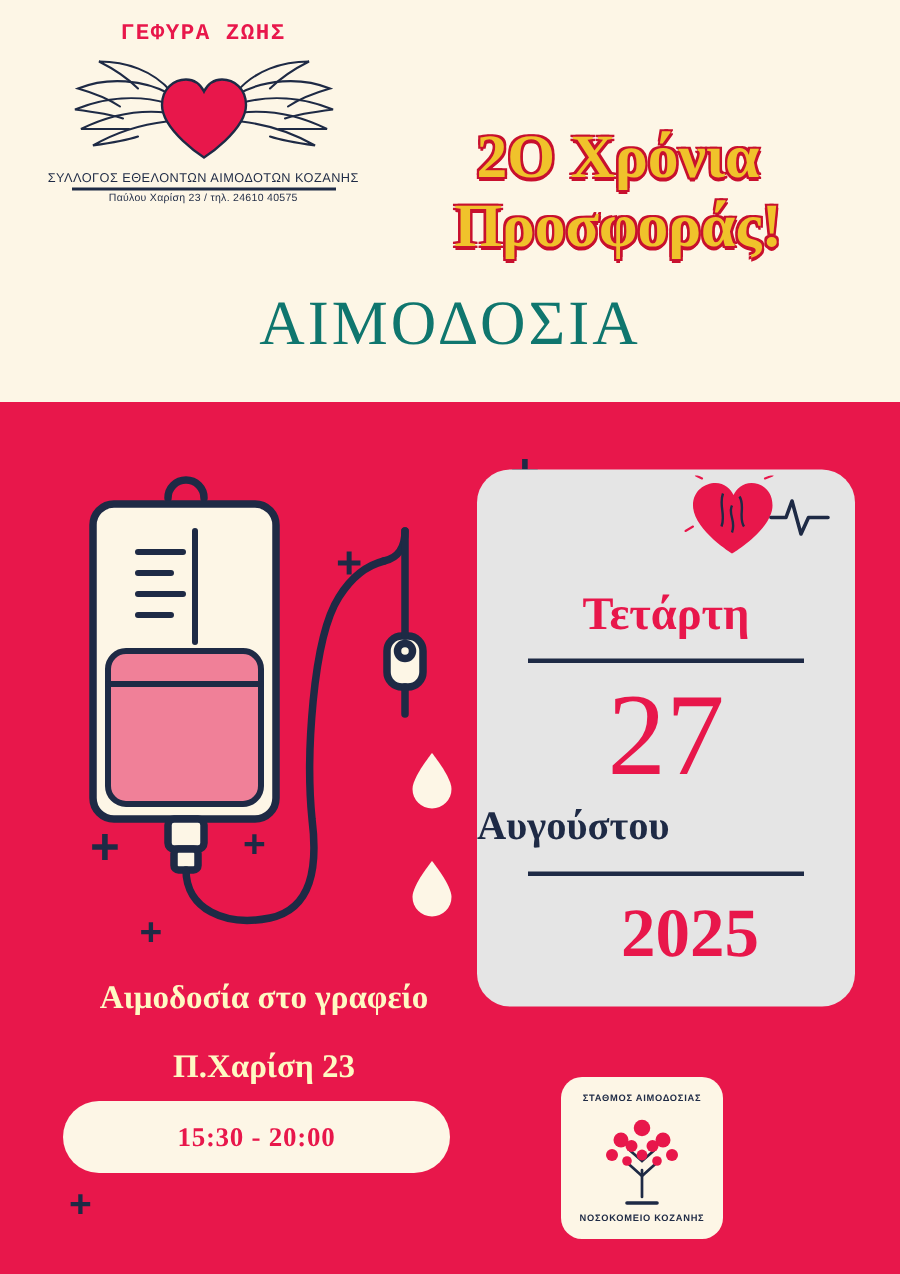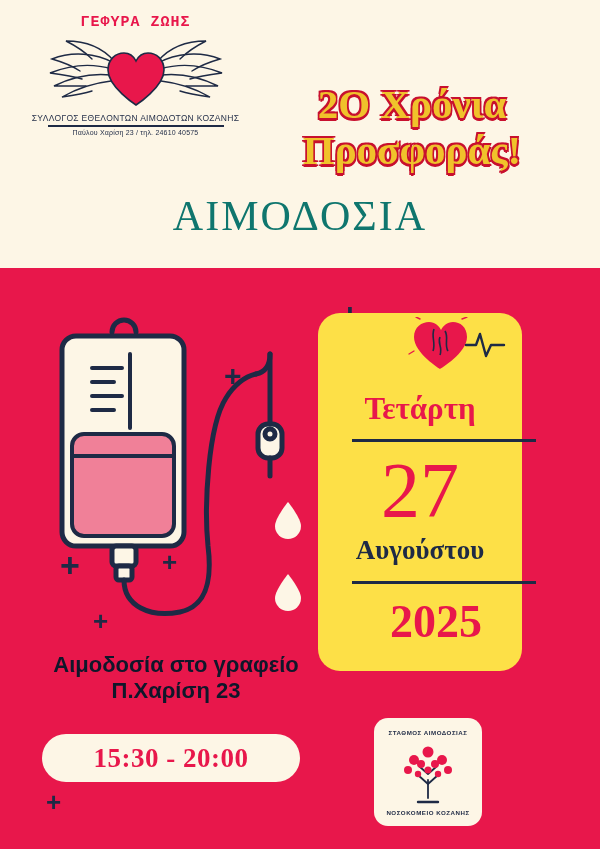--- a/index.html
+++ b/index.html
@@ -108,22 +108,22 @@
   .iv {
     position: absolute;
     left: 30px; top: 38px;
     width: 290px; height: 330px;
   }
 
   
   .card {
     position: absolute;
     left: 318px; top: 45px;
-    width: 204px; height: 358px;
-    background: #fde047;
+    width: 252px; height: 358px;
+    background: #e5e5e5;
     border-radius: 22px;
   }
   .card-day {
     position: absolute;
     left: 0; right: 0; top: 78px;
     text-align: center;
     font-size: 31px;
     font-weight: bold;
     color: #e8174b;
     font-family: "Liberation Serif", serif;
@@ -140,21 +140,21 @@
     text-align: center;
     font-size: 78px;
     font-weight: normal;
     color: #e8174b;
     font-family: "Liberation Serif", serif;
     line-height: 1;
   }
   .card-month {
     position: absolute;
     left: 0; right: 0; top: 222px;
-    text-align: center;
+    text-align: left;
     font-size: 27px;
     font-weight: bold;
     color: #1e2a45;
     font-family: "Liberation Serif", serif;
   }
   .card-year {
     position: absolute;
     left: 0; right: 0; top: 282px;
     text-align: center;
     font-size: 46px;
@@ -168,38 +168,38 @@
     right: 14px; top: 4px;
     width: 108px; height: 60px;
   }
 
   
   .venue {
     position: absolute;
     left: 16px; top: 384px;
     width: 320px;
     text-align: center;
-    color: #0f172a;
-    font-family: Liberation Sans, sans-serif;
+    color: #fef9c3;
+    font-family: Liberation Serif, serif;
   }
   .venue-l1 { font-size: 22px; font-weight: bold; }
-  .venue-l2 { font-size: 22px; font-weight: bold; margin-top: 0; }
+  .venue-l2 { font-size: 22px; font-weight: bold; margin-top: 20px; }
 
   .time-pill {
     position: absolute;
     left: 42px; top: 466px;
     width: 258px; height: 48px;
     background: #fdf6e6;
     border-radius: 24px;
     display: flex;
     align-items: center;
     justify-content: center;
     font-family: "Liberation Serif", serif;
     font-weight: bold;
-    font-size: 27px;
+    font-size: 18px;
     color: #e8174b;
     letter-spacing: 0.5px;
   }
 
   
   .stamp {
     position: absolute;
     left: 374px; top: 450px;
     width: 108px; height: 108px;
     background: #fdf6e6;

